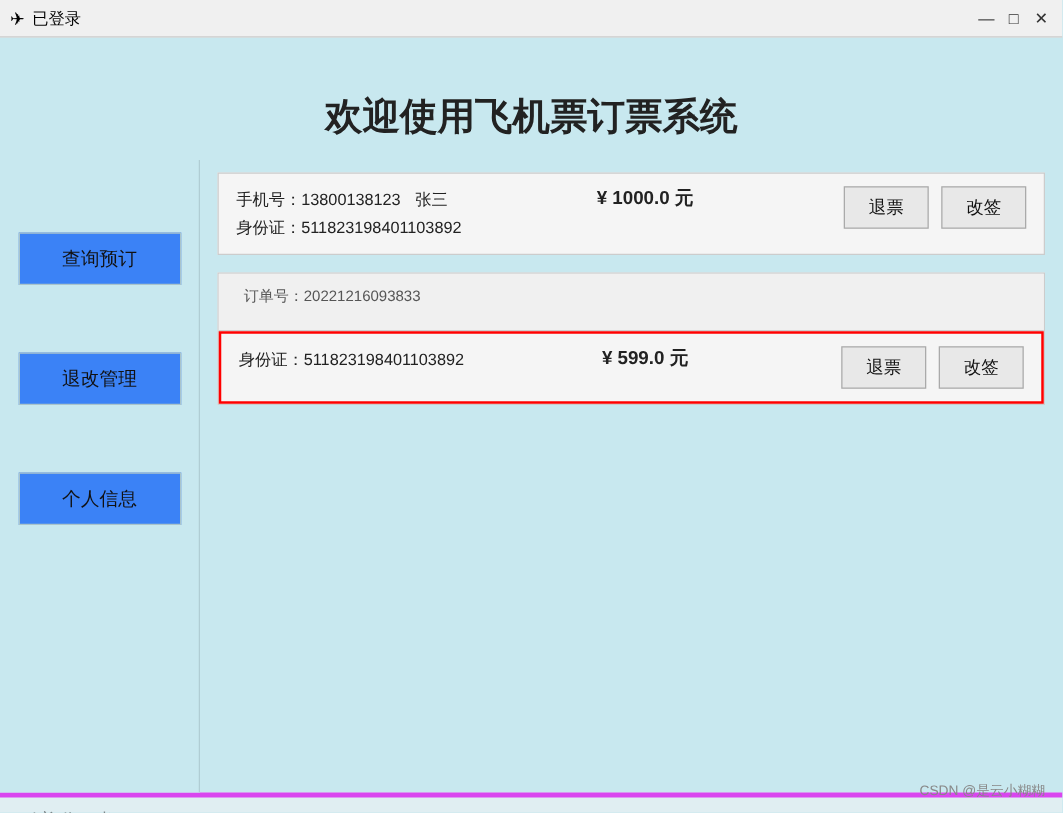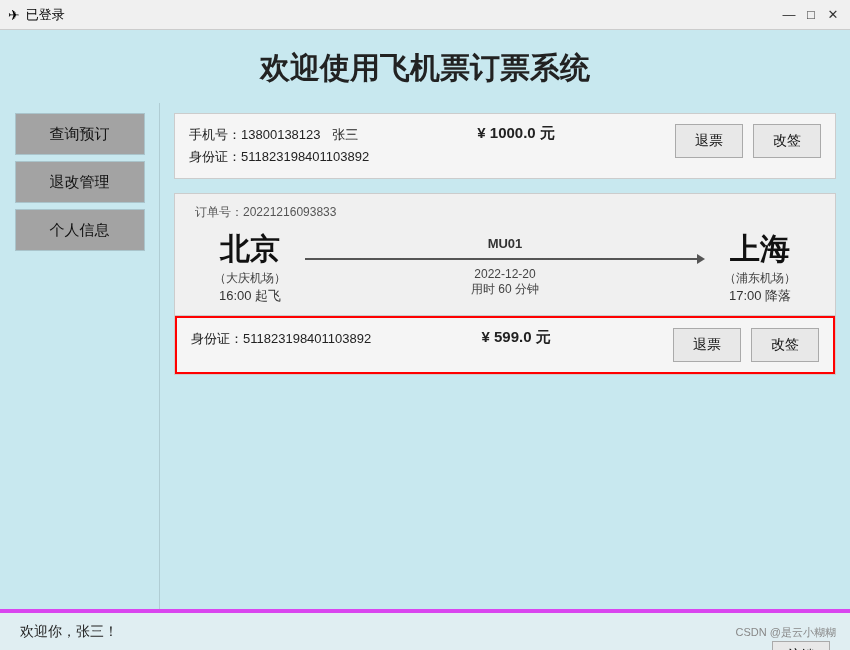--- a/index.html
+++ b/index.html
@@ -49,20 +49,21 @@
     }
 
     
     .app-header {
       text-align: center;
       padding: 18px 0 14px;
       font-size: 30px;
       font-weight: bold;
       color: #222;
       background: #c8e8ef;
+      margin-top: 25px;
     }
 
     
     .main-layout {
       display: flex;
       height: calc(650px - 30px - 72px - 42px);
     }
 
     
     .sidebar {
@@ -72,28 +73,29 @@
       flex-direction: column;
       align-items: center;
       padding-top: 10px;
       gap: 6px;
       flex-shrink: 0;
       border-right: 1px solid #b0cdd4;
     }
     .sidebar-btn {
       width: 130px;
       height: 42px;
-      background: #a3a3a3;
+      background: #3b82f6;
       border: 1px solid #aac4cb;
       font-size: 15px;
       cursor: pointer;
       display: flex;
       align-items: center;
       justify-content: center;
       color: #111;
+      margin-top: 48px;
     }
 
     
     .content-area {
       flex: 1;
       padding: 10px 14px;
       overflow-y: auto;
       display: flex;
       flex-direction: column;
       gap: 14px;
@@ -287,44 +289,20 @@
           <button class="action-btn">退票</button>
           <button class="action-btn">改签</button>
         </div>
       </div>
     </div>
 
     <div class="order-card">
 
       <div class="flight-detail">
         <div class="order-number">订单号：20221216093833</div>
-        <div class="flight-route">
-
-          <div class="city-block">
-            <div class="city-name">北京</div>
-            <div class="city-sub">（大庆机场）</div>
-            <div class="city-time">16:00 起飞</div>
-          </div>
-
-          <div class="flight-middle">
-            <div class="flight-number">MU01</div>
-            <div class="flight-arrow">
-              <div class="arrow-line"></div>
-              <div class="arrow-head"></div>
-            </div>
-            <div class="flight-date">2022-12-20</div>
-            <div class="flight-duration">用时 60 分钟</div>
-          </div>
-
-          <div class="city-block">
-            <div class="city-name">上海</div>
-            <div class="city-sub">（浦东机场）</div>
-            <div class="city-time">17:00 降落</div>
-          </div>
-        </div>
       </div>
 
       <div class="order-info-row action-row-highlighted">
         <div class="order-info-left">
           <div>
             <span>身份证：</span><span>511823198401103892</span>
           </div>
         </div>
         <div class="order-price">¥ 599.0 元</div>
         <div class="order-actions">

